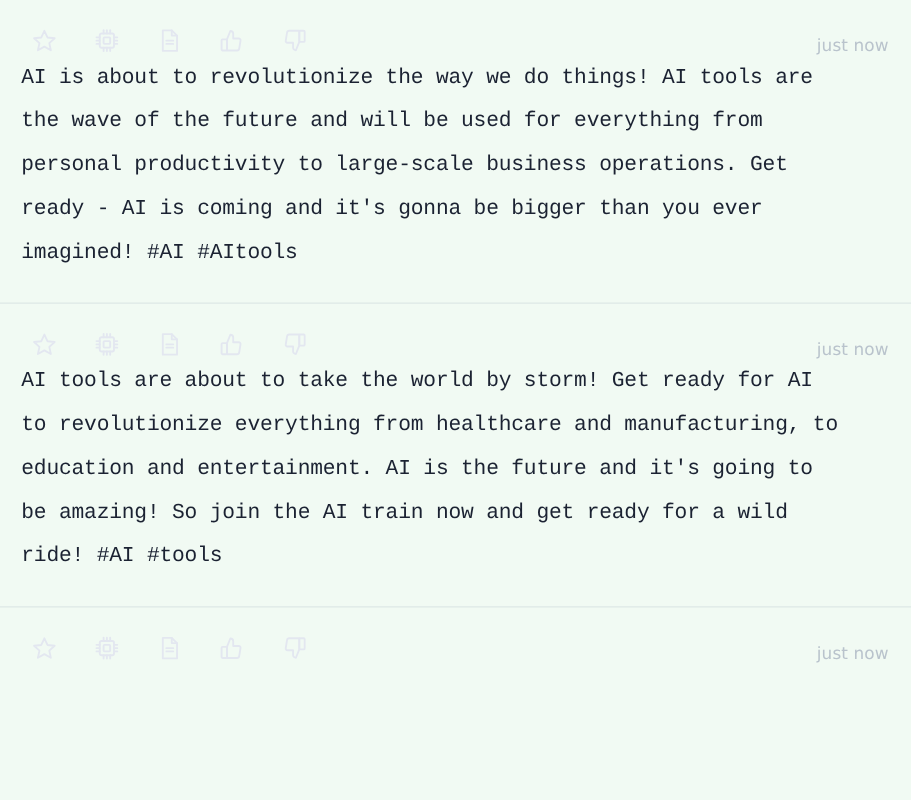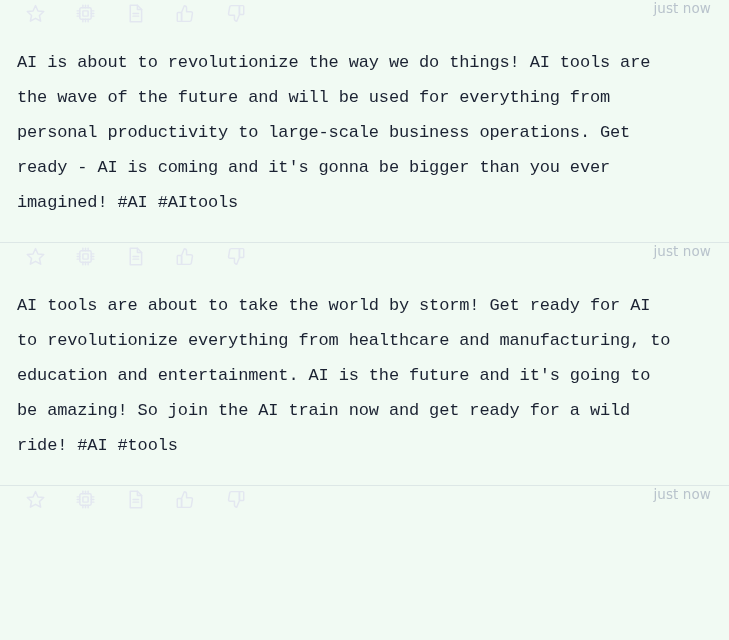--- a/index.html
+++ b/index.html
@@ -29,21 +29,21 @@
     position: relative;
   }
 
   .message + .message {
     border-top: 1px solid #dde7e6;
   }
 
   .action-bar {
     height: 45px;
     display: flex;
-    align-items: flex-start;
+    align-items: flex-end;
     padding: 0 18px 0 22px;
   }
 
   .icons {
     display: flex;
     align-items: center;
     gap: 24px;
   }
 
   .icon-btn {

